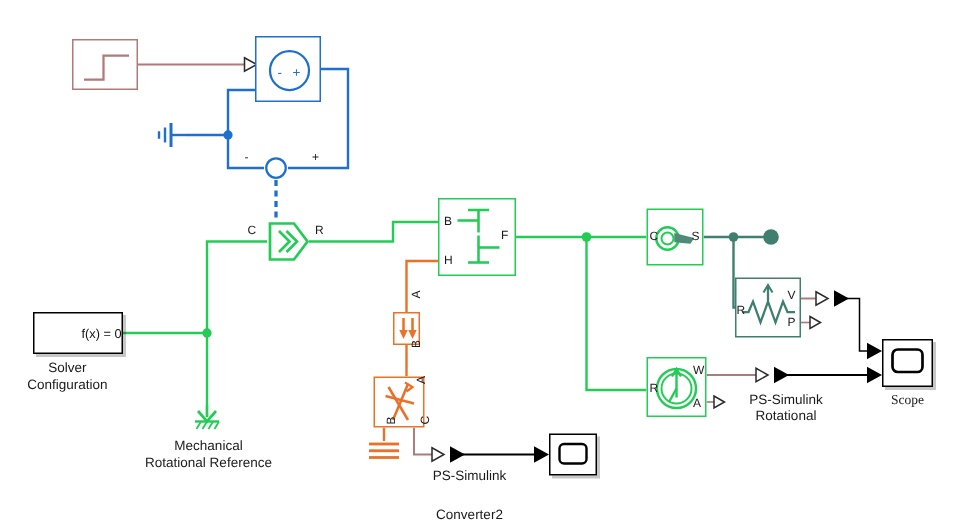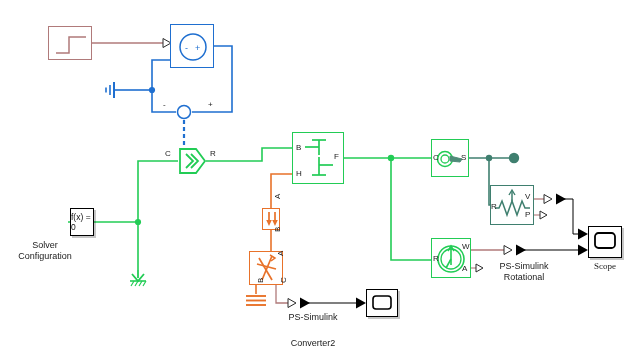--- a/index.html
+++ b/index.html
@@ -135,35 +135,37 @@
   <div class="blk" style="left:178px;top:148px;width:28px;height:26px;border:none;">
     <svg width="28" height="26">
       <path d="M2,1 L18,1 L27,13 L18,25 L2,25 Z" stroke="#22cc55" stroke-width="1.8" fill="#ffffff"></path>
       <path d="M8,6 L15,13 L8,20" stroke="#22cc55" stroke-width="1.8" fill="none"></path>
       <path d="M13,6 L20,13 L13,20" stroke="#22cc55" stroke-width="1.8" fill="none"></path>
     </svg>
   </div>
   <div class="port" style="left:165px;top:150px;">C</div>
   <div class="port" style="left:210px;top:150px;">R</div>
 
-  <div class="blk" style="left:22px;top:208px;width:24px;height:28px;border:1.4px solid #000;
-              box-shadow:2px 2px 0 rgba(0,0,0,0.22);display:flex;align-items:center;justify-content:flex-start;margin-left:48px;">
+  <div class="blk" style="left:22px;top:208px;width:60px;height:28px;border:1.4px solid #000;
+              box-shadow:2px 2px 0 rgba(0,0,0,0.22);display:flex;align-items:center;justify-content:flex-end;">
     <span style="font-size:8.5px;color:#111;">f(x) = 0</span>
   </div>
   <div class="lbl" style="left:0px;top:251px;width:90px;">Configuration</div>
   <div class="lbl" style="left:0px;top:240px;width:90px;">Solver</div>
 
   <div class="blk" style="left:126px;top:270px;width:26px;height:18px;border:none;">
     <svg width="26" height="18">
       <path d="M12,0 L12,8" stroke="#22cc55" stroke-width="1.8" fill="none"></path>
       <path d="M6,4 L12,11 L18,4" stroke="#22cc55" stroke-width="1.8" fill="none"></path>
       <path d="M4,11 L20,11" stroke="#22cc55" stroke-width="1.6"></path>
       <path d="M5,16 L8,11 M9,16 L12,11 M13,16 L16,11 M17,16 L20,11" stroke="#22cc55" stroke-width="1.2"></path>
     </svg>
   </div>
+  <div class="lbl" style="left:79px;top:292px;width:120px;">Mechanical</div>
+  <div class="lbl" style="left:79px;top:303px;width:120px;">Rotational Reference</div>
 
   <div class="blk" style="left:292px;top:132px;width:52px;height:52px;border:1.8px solid #22cc55;">
     <svg width="52" height="52">
       <path d="M26,7 L26,22" stroke="#22cc55" stroke-width="1.7"></path>
       <path d="M19,7 L33,7" stroke="#22cc55" stroke-width="1.7"></path>
       <path d="M12,14 L26,14" stroke="#22cc55" stroke-width="1.7"></path>
       <path d="M26,24 L26,42" stroke="#22cc55" stroke-width="1.7"></path>
       <path d="M19,42 L33,42" stroke="#22cc55" stroke-width="1.7"></path>
       <path d="M26,32 L40,32" stroke="#22cc55" stroke-width="1.7"></path>
     </svg>

